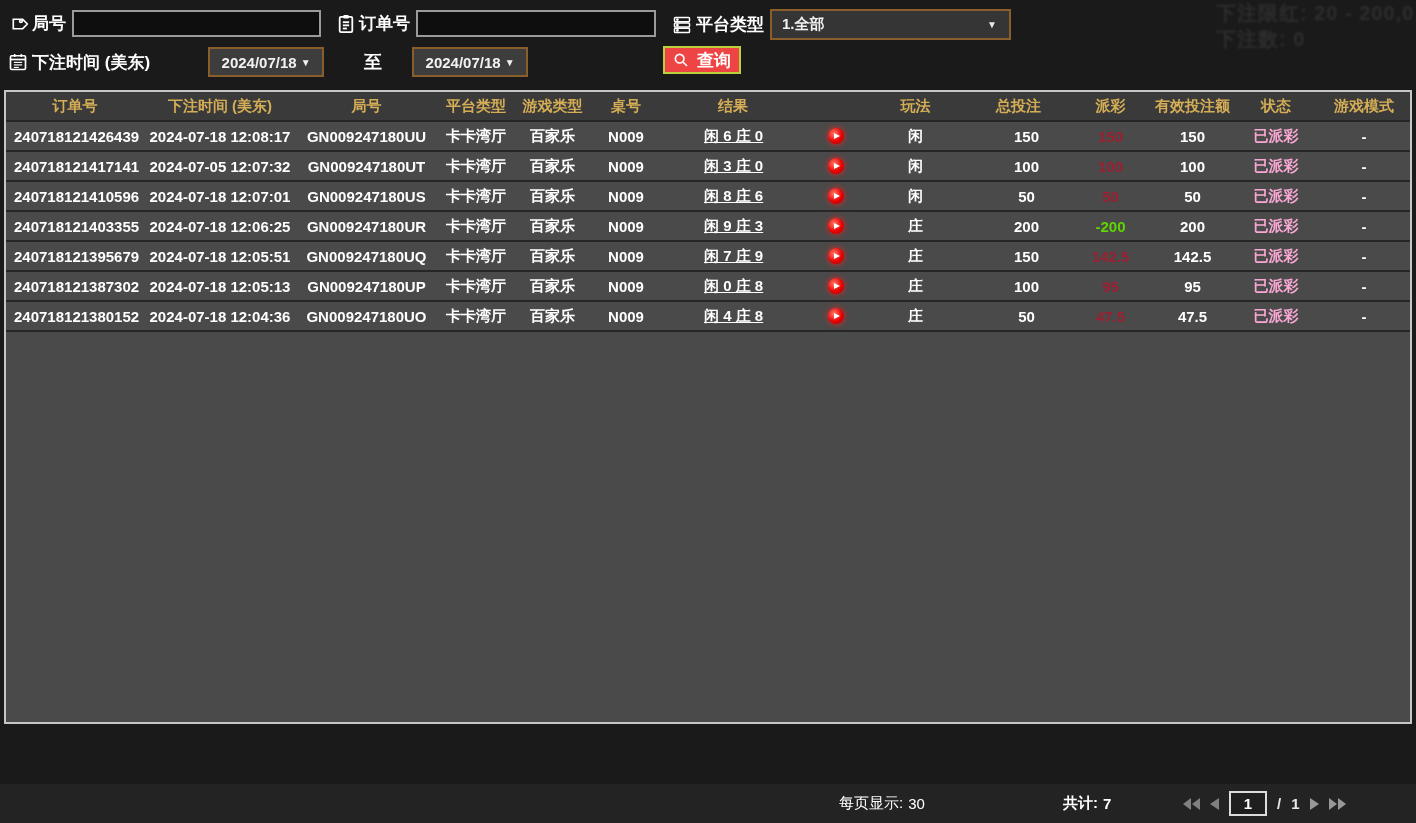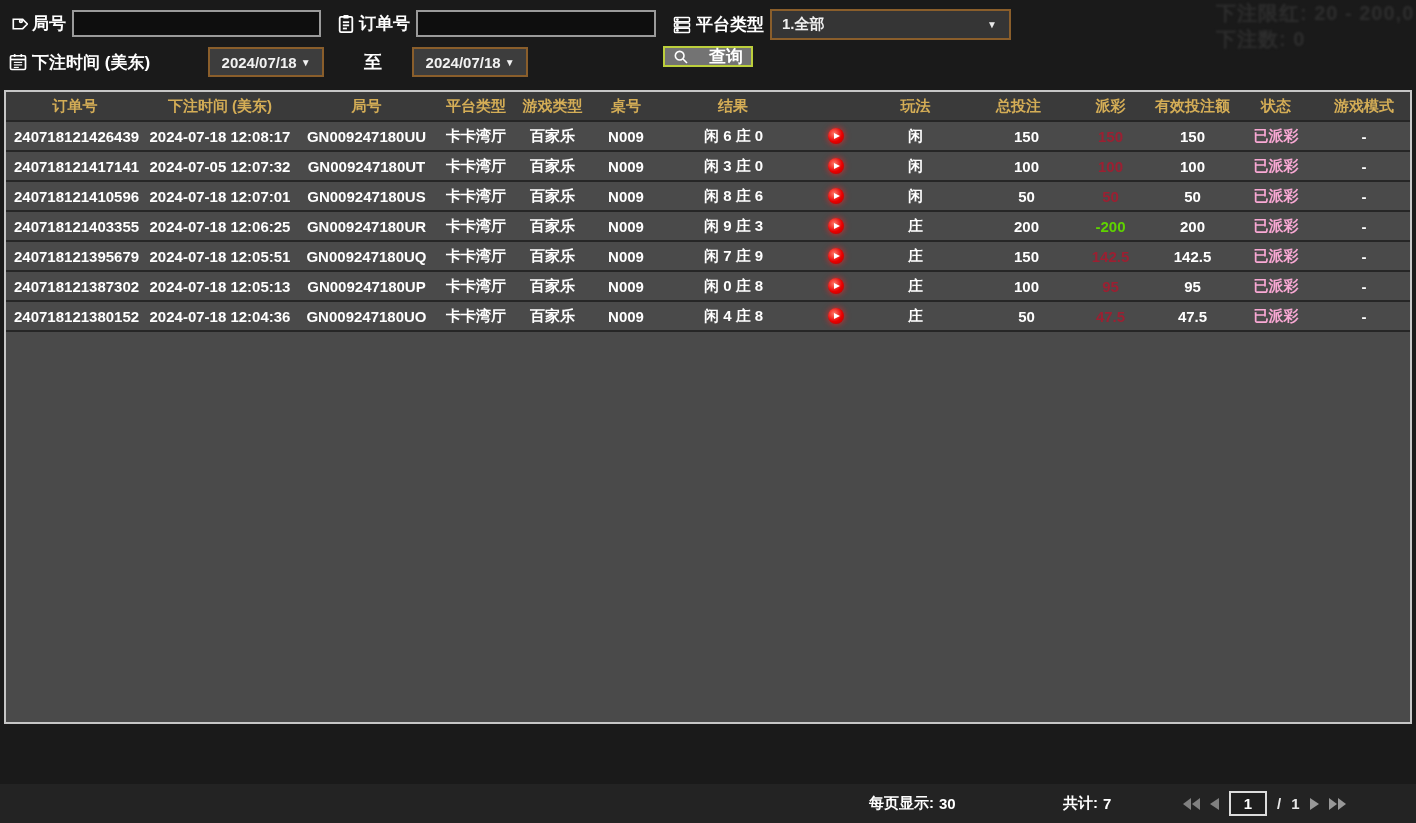--- a/index.html
+++ b/index.html
@@ -22,53 +22,53 @@
   .txt-input.short{width:224px;}
   .select-box{position:relative;width:227px;height:27px;background:#353535;
     border:2px solid #8a5e2b;color:#f0f0f0;font-size:15px;font-weight:bold;
     display:flex;align-items:center;padding-left:10px;cursor:pointer;box-sizing:content-box;}
   .select-box .arr{position:absolute;right:12px;font-size:10px;color:#e8e8e8;}
   .date-box{width:112px;height:26px;background:#3d3d3d;border:2px solid #8a5e2b;
     color:#f2f2f2;font-size:15px;font-weight:bold;display:flex;align-items:center;
     justify-content:center;gap:4px;cursor:pointer;}
   .date-box .arr{font-size:10px;}
   .to-label{font-size:18px;font-weight:bold;color:#fff;margin:0 30px 0 40px;}
-  .query-btn{position:absolute;left:663px;top:46px;height:21px;
-    background:#737373;border:2px solid #bccf3c;color:#fff;font-size:17px;font-weight:bold;
-    display:flex;align-items:center;gap:20px;padding:0 8px;cursor:pointer;box-sizing:border-box;}
+  .query-btn{position:absolute;left:663px;top:46px;height:28px;
+    background:#ef4444;border:2px solid #bccf3c;color:#fff;font-size:17px;font-weight:bold;
+    display:flex;align-items:center;gap:8px;padding:0 8px;cursor:pointer;box-sizing:border-box;}
   
   .panel{position:absolute;left:4px;top:90px;width:1404px;border:2px solid #c6c6c6;
     background:#4a4a4a;}
   table{border-collapse:collapse;table-layout:fixed;width:1404px;}
   thead th{height:28px;background:#3a3a3a;color:#d4ad56;font-size:15px;font-weight:bold;
     border-bottom:2px solid #262626;padding:0;text-align:center;}
   thead th.c1{text-align:center;}
   thead th.c7{padding-right:60px;}
   tbody td{height:28px;color:#fff;font-size:15px;font-weight:600;text-align:center;
     padding:0;border-bottom:2px solid #262626;background:#4a4a4a;overflow:hidden;white-space:nowrap;}
   tbody td.c1{text-align:left;padding-left:8px;font-weight:600;}
   tbody td.c9{padding-left:16px;}
-  td.result-cell{padding:0;}
+  td.result-cell{padding:0;text-decoration:underline;}
   .result-wrap{display:flex;align-items:center;justify-content:space-between;
     padding:0 20px 0 42px;}
   .play-btn{width:16px;height:16px;border-radius:50%;flex:0 0 16px;
     background:radial-gradient(circle at 38% 35%,#ff7a6a,#e80000 55%,#b30000 100%);
     box-shadow:0 0 6px rgba(255,30,30,.85);display:flex;align-items:center;
     justify-content:center;cursor:pointer;}
   .play-tri{width:0;height:0;border-left:6px solid #fff;border-top:3.5px solid transparent;
     border-bottom:3.5px solid transparent;margin-left:2px;}
   .pay-pos{color:#9b2032;}
   .pay-neg{color:#5fd400;}
   .status-green{color:#f9a8d4;}
   tr.sum-row td{color:#e8e21f;font-weight:bold;border-bottom:1px solid #a8a8a8;}
   td.filler{height:390px;border-bottom:none;background:#4a4a4a;}
   
   .footer{position:absolute;left:0;top:784px;width:1416px;height:39px;background:#232323;
     color:#fff;font-size:15px;}
-  .per-page{position:absolute;left:869px;top:0;height:39px;display:flex;align-items:center;gap:5px;font-weight:700;}
+  .per-page{position:absolute;left:839px;top:0;height:39px;display:flex;align-items:center;gap:5px;font-weight:400;}
   .total-count{position:absolute;left:1063px;top:0;height:39px;display:flex;align-items:center;gap:5px;font-weight:600;}
   .pager{position:absolute;left:1183px;top:0;height:39px;display:flex;align-items:center;gap:10px;}
   .pg-arrow{display:inline-flex;align-items:center;cursor:pointer;}
   .page-box{width:34px;height:21px;border:2px solid #dcdcdc;background:#1f1f1f;color:#fff;
     font-size:15px;font-weight:bold;text-align:center;line-height:21px;}
   .pg-sep,.pg-total{font-size:15px;font-weight:bold;color:#e8e8e8;}
 </style>
 </head>
 <body>
 

